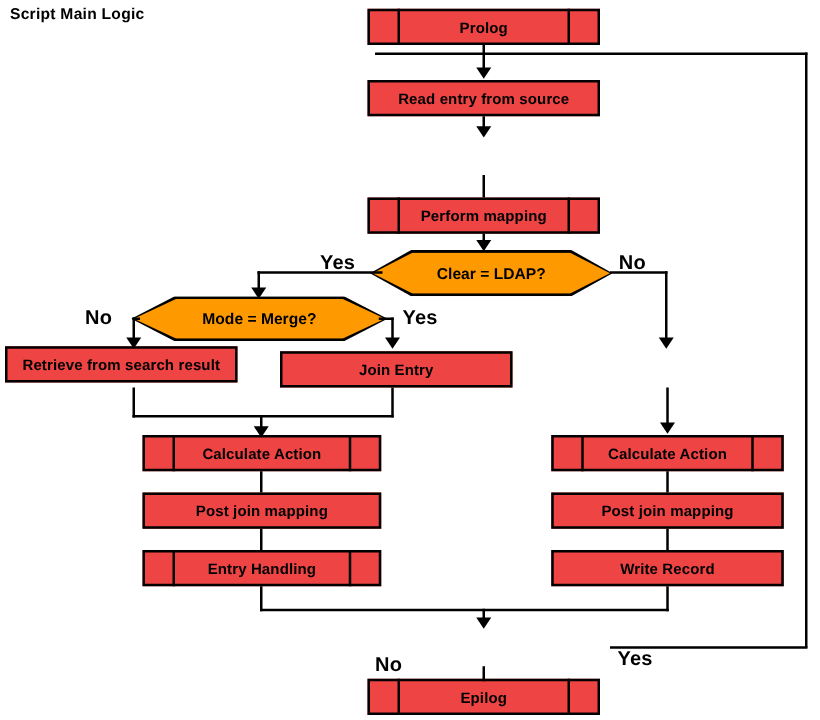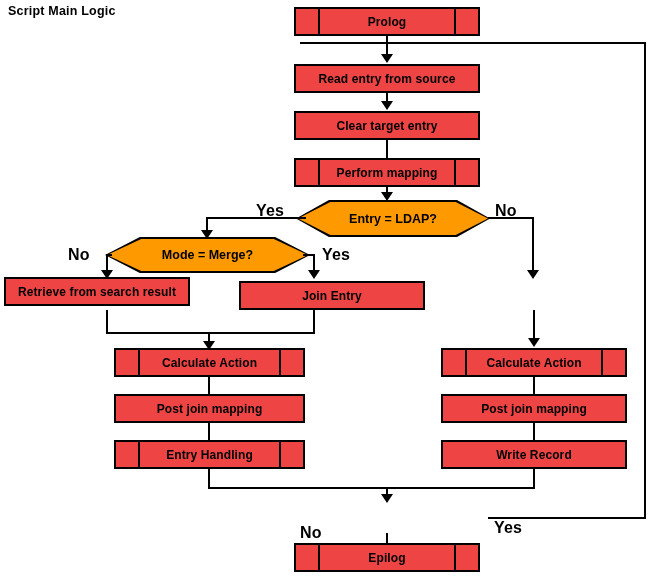--- a/index.html
+++ b/index.html
@@ -118,45 +118,42 @@
   <div class="title">Script Main Logic</div>
 
   <div class="node pdp" style="left:294px; top:7px; width:186px; height:29px;">
     <span>Prolog</span>
   </div>
 
   <div class="node" style="left:294px; top:64px; width:186px; height:29px;align-items:center;">
     <span>Read entry from source</span>
   </div>
 
-  <div class="node" style="left:294px; top:111px; width:186px; height:29px;">
-    <span>Clear target entry</span>
-  </div>
 
   <div class="node pdp" style="left:294px; top:158px; width:186px; height:29px;text-align:center;">
     <span>Perform mapping</span>
   </div>
 
   <div class="decision" style="left:296px; top:200px; width:194px; height:37px;">
     <span class="hexbg"></span>
     <span class="hexfg"></span>
-    <span class="hextext">Entry = LDAP?</span>
+    <span class="hextext">Clear = LDAP?</span>
   </div>
 
   <div class="decision" style="left:105px; top:237px; width:205px; height:36px;">
     <span class="hexbg"></span>
     <span class="hexfg"></span>
     <span class="hextext">Mode = Merge?</span>
   </div>
 
   <div class="node" style="left:4px; top:277px; width:186px; height:29px;">
     <span>Retrieve from search result</span>
   </div>
 
-  <div class="node" style="left:239px; top:281px; width:186px; height:29px;">
+  <div class="node" style="left:224px; top:281px; width:186px; height:29px;">
     <span>Join Entry</span>
   </div>
 
 
   <div class="node pdp" style="left:114px; top:348px; width:191px; height:29px;">
     <span>Calculate Action</span>
   </div>
 
   <div class="node" style="left:114px; top:394px; width:191px; height:29px;">
     <span>Post join mapping</span>

